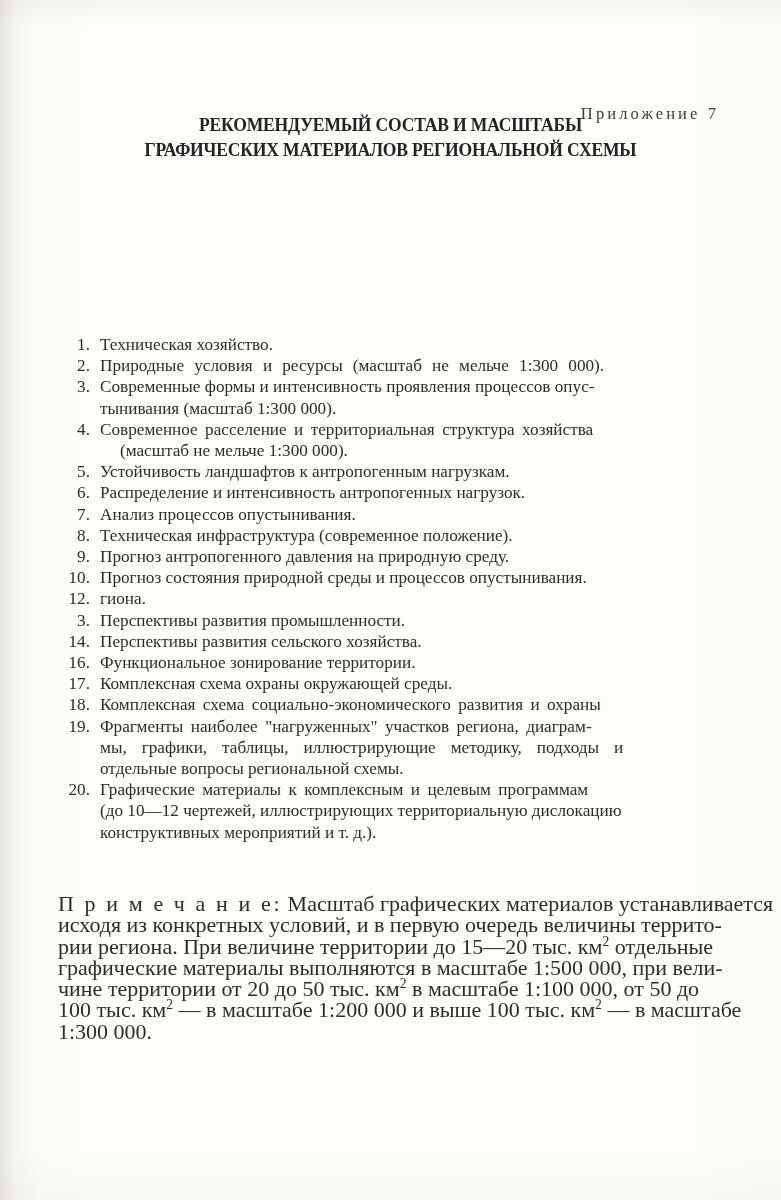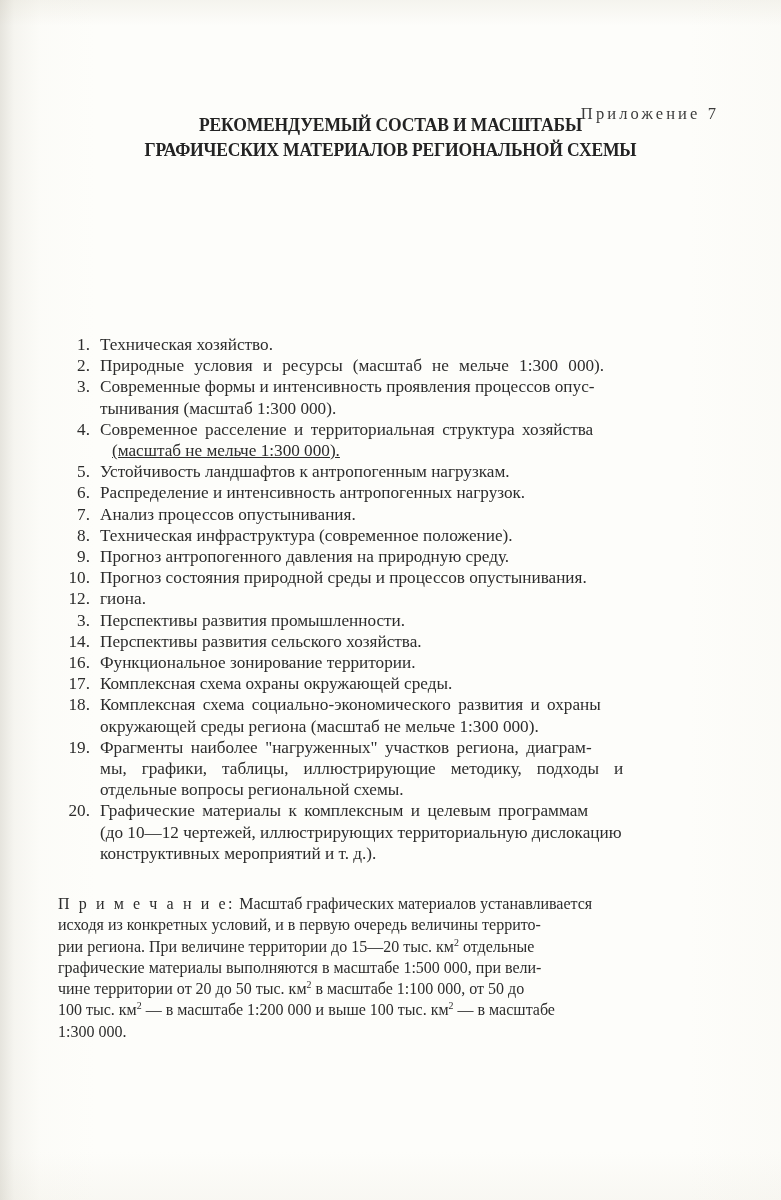--- a/index.html
+++ b/index.html
@@ -89,28 +89,28 @@
     text-align: right;
     font-size: 17.2px;
     color: #2c2c2c;
   }
   .li .txt { display: block; }
   .li .txt .ln { display: block; white-space: nowrap; }
   
   .ln.j { word-spacing: 0.34em; }
   .ln.j2 { word-spacing: 0.18em; }
   .ln.j3 { word-spacing: 0.62em; }
-  .ln.ind { margin-left: 12px; text-decoration: underline; }
+  .ln.ind { margin-left: 20px; }
 
   .note {
     position: absolute;
     left: 58px;
     top: 893px;
     width: 672px;
-    font-size: 16px;
+    font-size: 22px;
     line-height: 21.3px;
     color: #2c2c2c;
   }
   .note .ln { display: block; white-space: nowrap; }
   .note .lead { letter-spacing: 2.6px; }
   sup {
     font-size: 0.62em;
     vertical-align: super;
     line-height: 0;
   }
@@ -237,21 +237,20 @@
       <span class="num">17.</span>
       <span class="txt">
         <span class="ln">Комплексная схема охраны окружающей среды.</span>
       </span>
     </div>
 
     <div class="li">
       <span class="num">18.</span>
       <span class="txt">
         <span class="ln j2">Комплексная схема социально-экономического развития и охраны</span>
-        <span class="ln">окружающей среды региона (масштаб не мельче 1:300 000).</span>
       </span>
     </div>
 
     <div class="li">
       <span class="num">19.</span>
       <span class="txt">
         <span class="ln j2">Фрагменты наиболее "нагруженных" участков региона, диаграм-</span>
         <span class="ln j3">мы, графики, таблицы, иллюстрирующие методику, подходы и</span>
         <span class="ln">отдельные вопросы региональной схемы.</span>
       </span>

